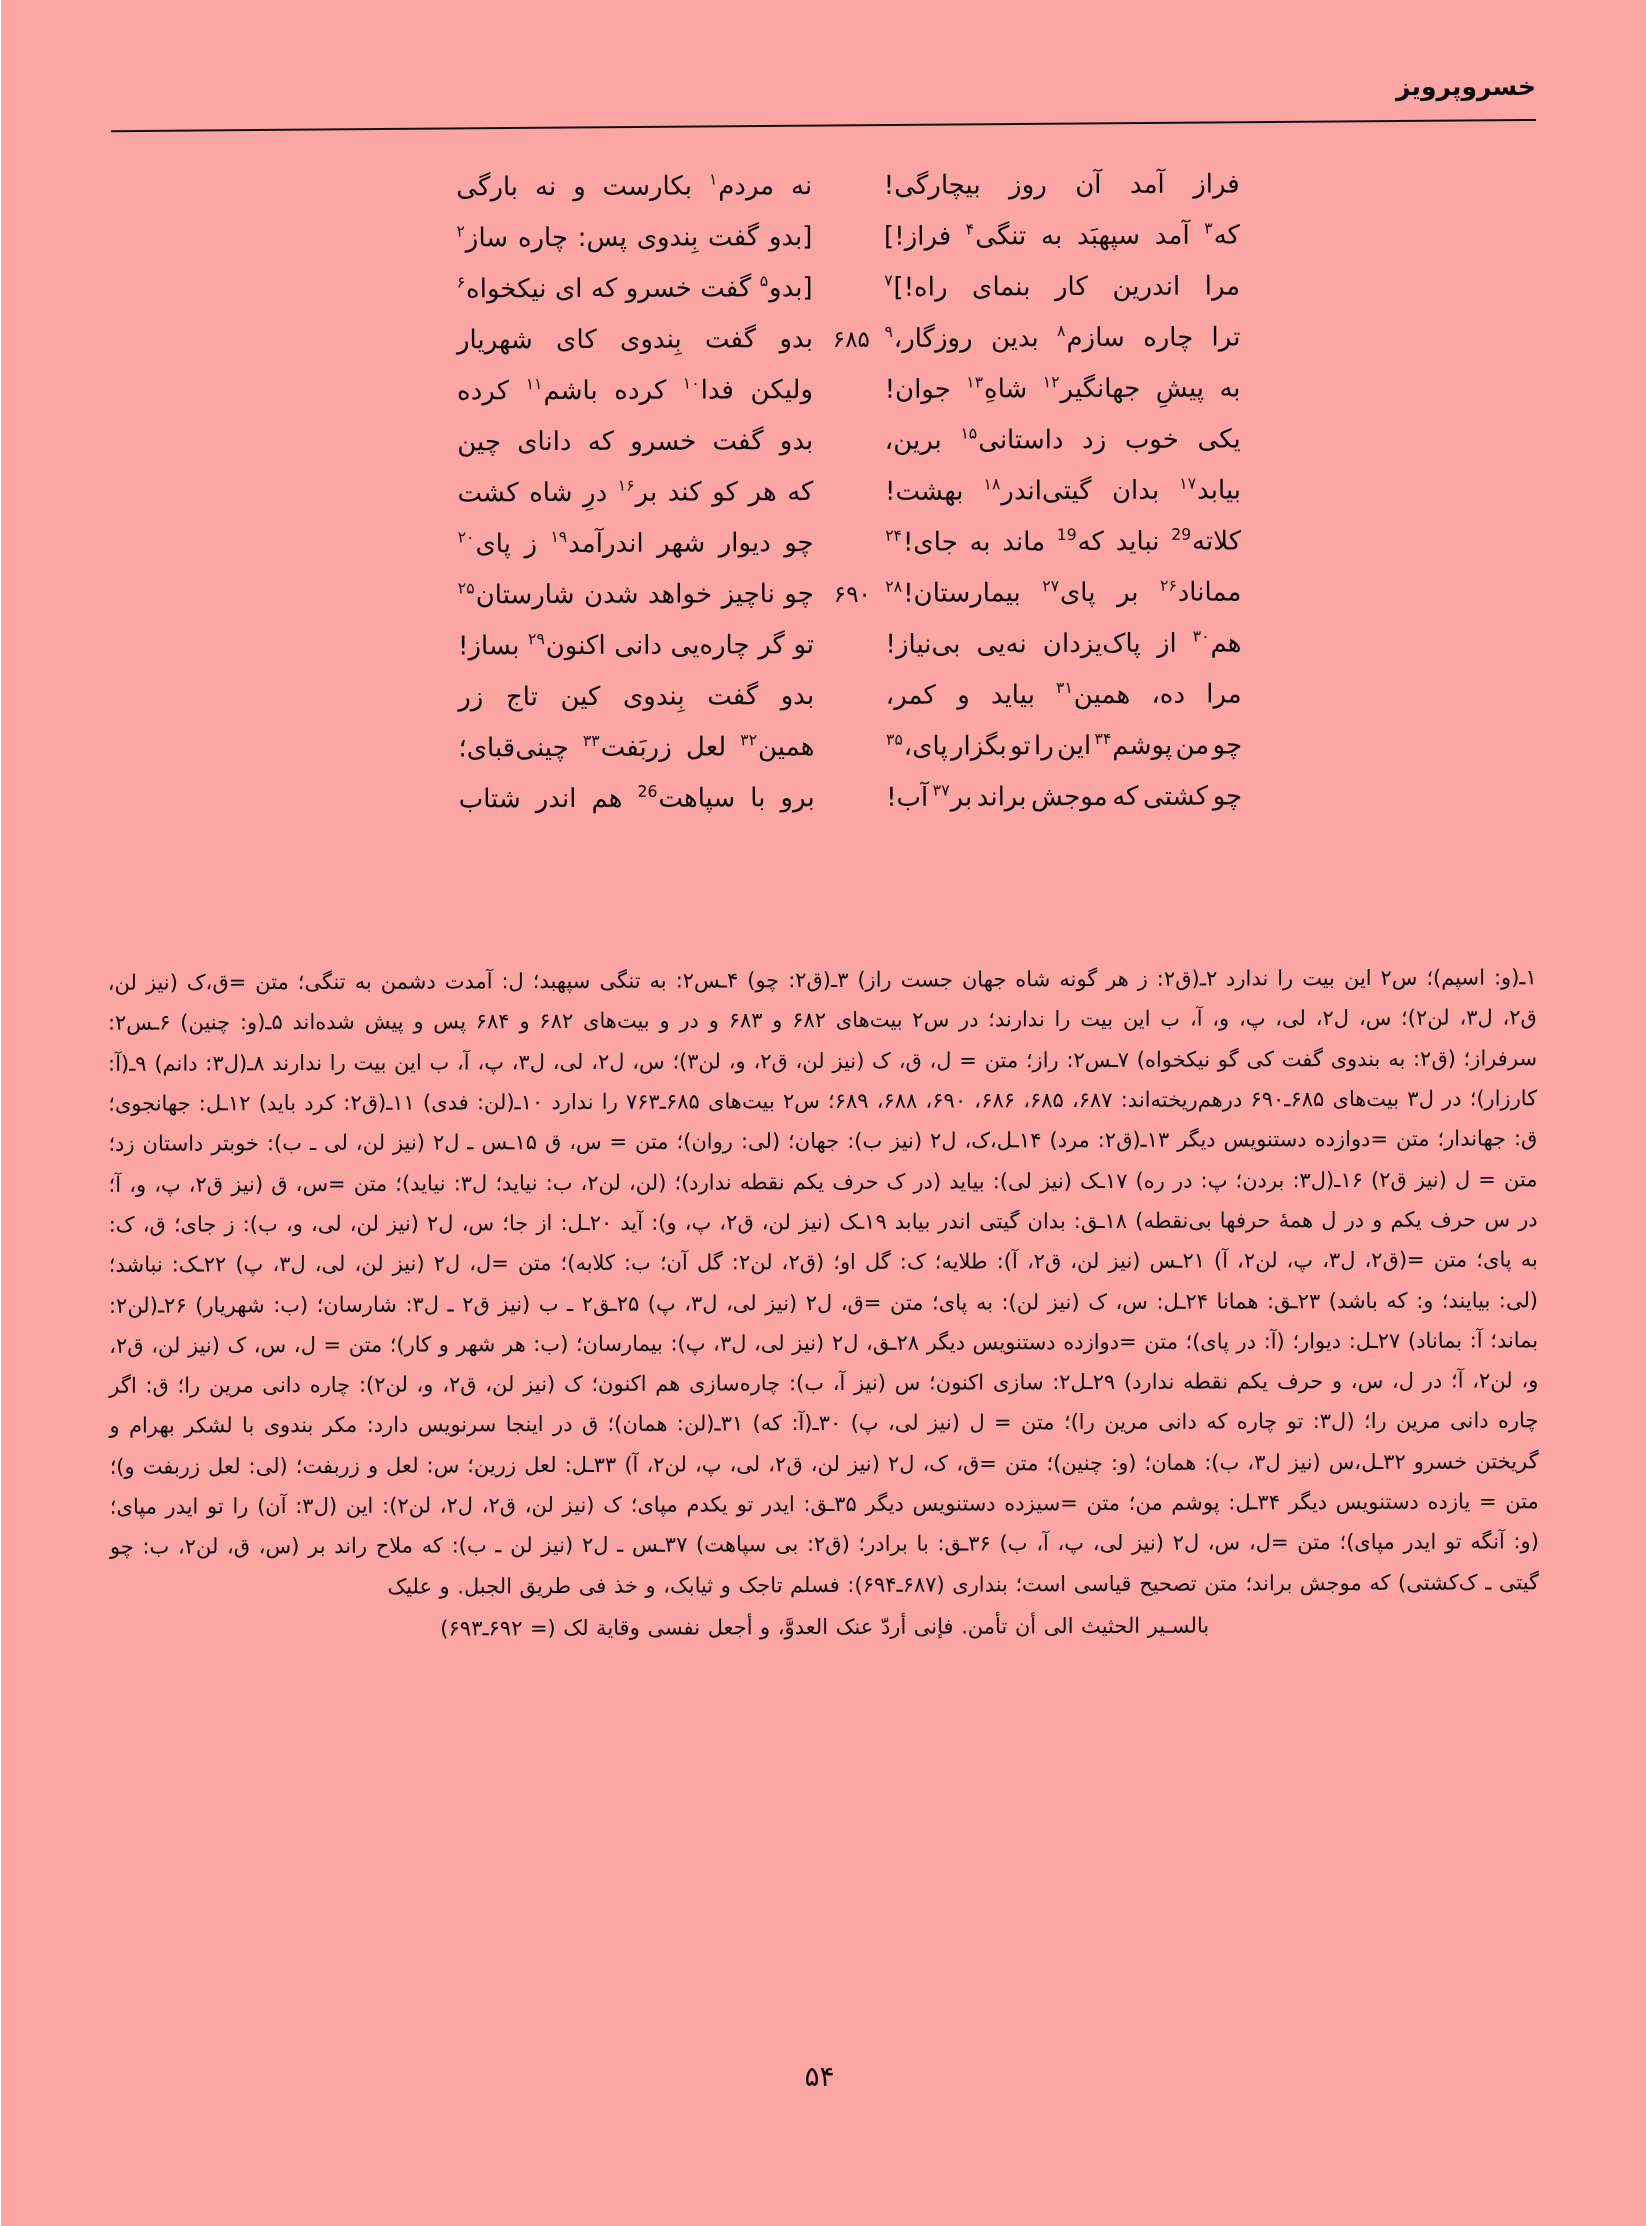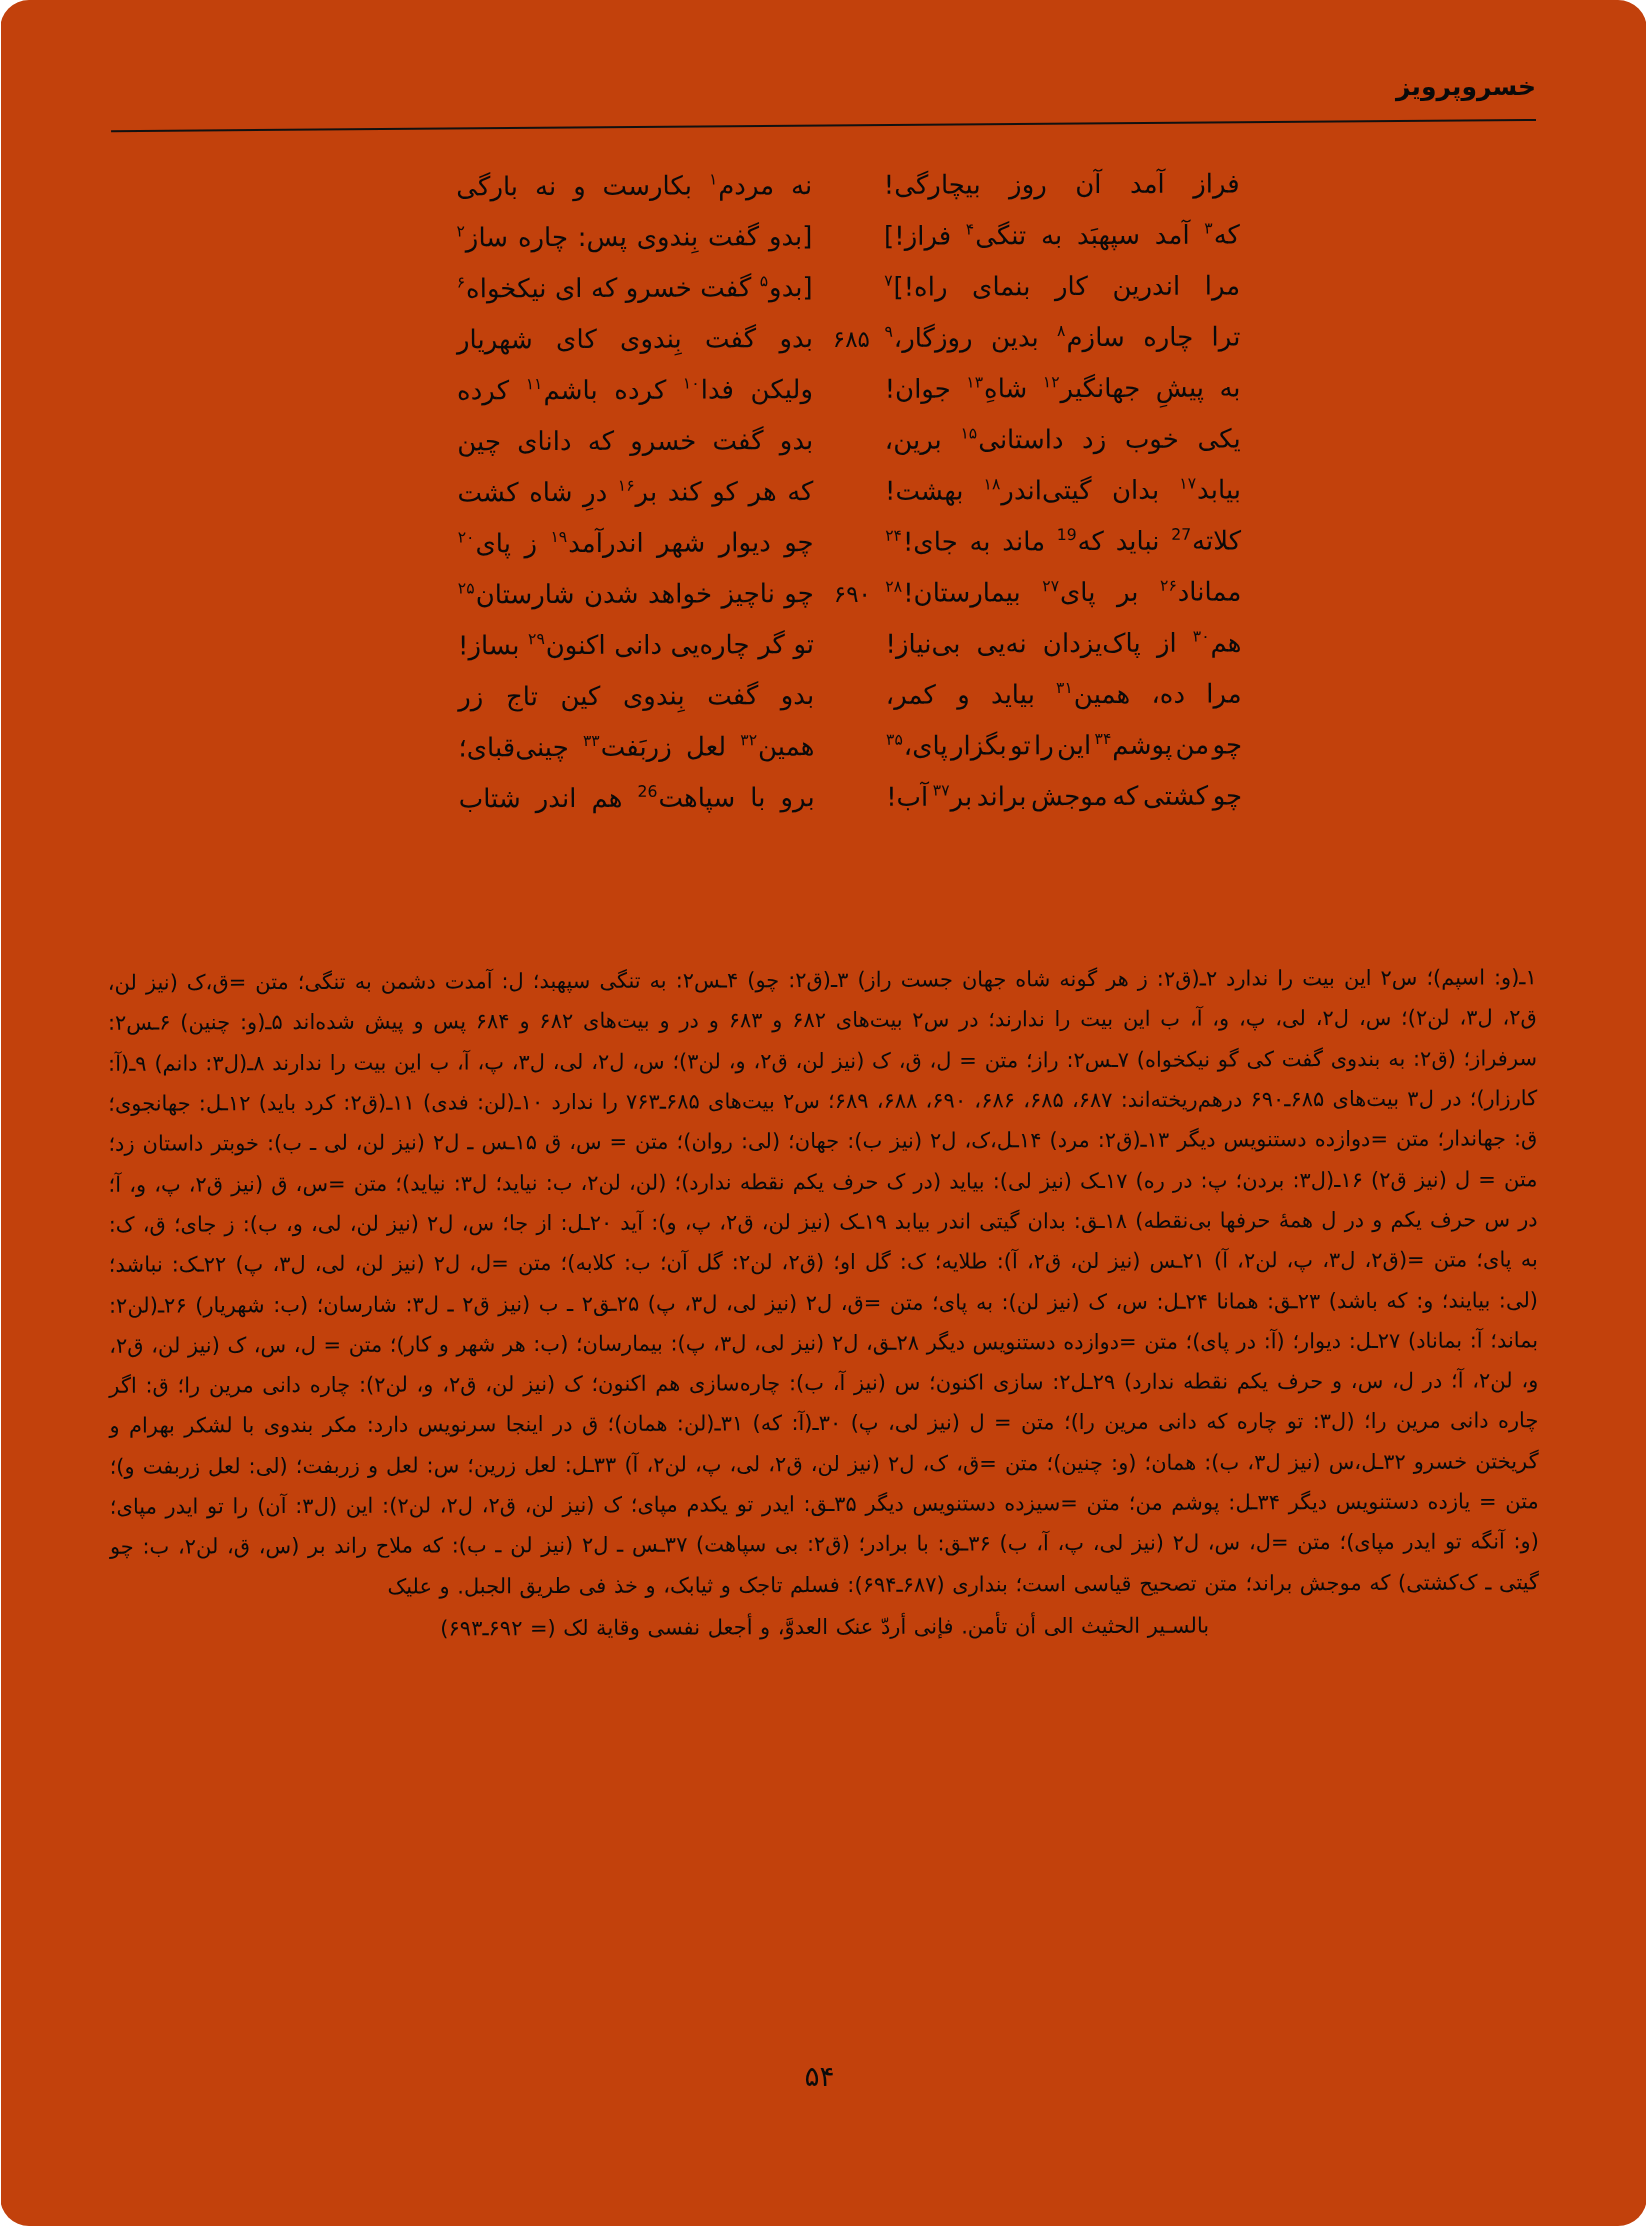--- a/index.html
+++ b/index.html
@@ -12,22 +12,21 @@
     height: 2226px;
     position: relative;
     font-family: "DejaVu Sans", "Liberation Sans", sans-serif;
     color: #0a0a0a;
     overflow: hidden;
   }
 
   .page {
     position: absolute;
     inset: 0;
-    background: #c2410c;
-    border-radius: 29px;
+    background: #fca5a5;
   }
 
   
   .runhead {
     position: absolute;
     top: 89px;
     right: 111px;
     left: 111px;
     height: 42px;
   }
@@ -262,21 +261,21 @@
           <span>کو</span>
           <span>کند</span>
           <span>بر<sup class="fn">۱۶</sup></span>
           <span>درِ</span>
           <span>شاه</span>
           <span>کشت</span>
         </div>
       </div>
       <div class="verse-row">
         <div class="hemistich second">
-          <span>کلاته<sup class="fn">27</sup></span>
+          <span>کلاته<sup class="fn">29</sup></span>
           <span>نباید</span>
           <span>که<sup class="fn">19</sup></span>
           <span>ماند</span>
           <span>به</span>
           <span>جای!<sup class="fn">۲۴</sup></span>
         </div>
         <div class="num-gutter"></div>
         <div class="hemistich first">
           <span>چو</span>
           <span>دیوار</span>

